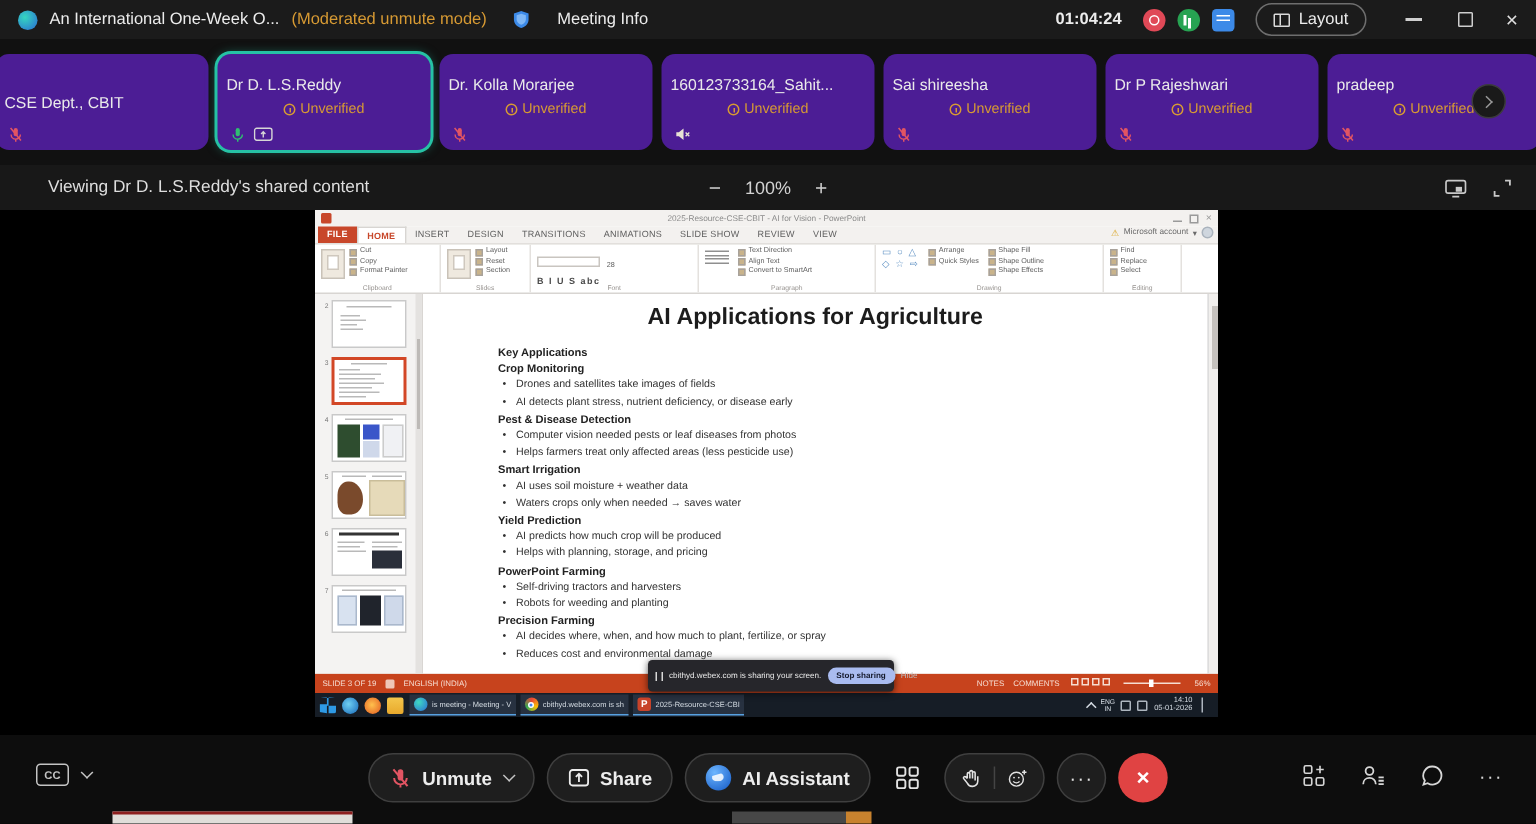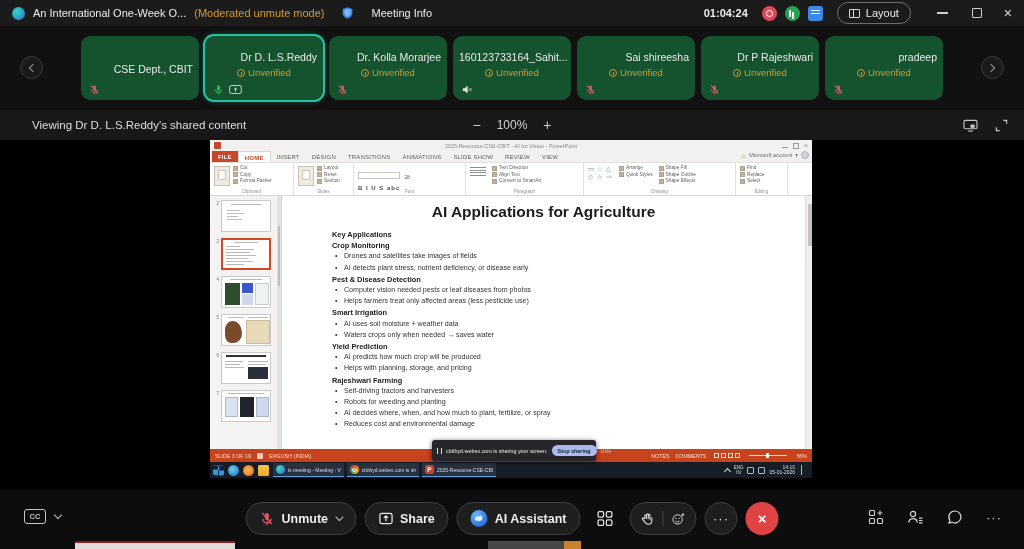--- a/index.html
+++ b/index.html
@@ -25,21 +25,21 @@
   .wmax{width:10px;height:10px;border:1.2px solid #cfcfcf;border-radius:1px;margin:0 12px}
   .wclose{color:#dfdfdf;font-size:14px;margin-left:10px;line-height:1}
 
   
   .strip{position:absolute;left:0;top:26px;width:100%;height:84px;background:#111}
   .navchev{position:absolute;top:30px;width:23px;height:23px;border-radius:50%;border:1px solid #3c3c3c;background:#1a1a1a;display:flex;align-items:center;justify-content:center}
   .navchev.l{left:20px}.navchev.r{right:20px}
   .chv{width:6px;height:6px;border-right:1.5px solid #9a9a9a;border-bottom:1.5px solid #9a9a9a}
   .chv.left{transform:rotate(135deg);margin-left:3px}.chv.right{transform:rotate(-45deg);margin-right:3px}
   .tiles{position:absolute;left:50%;transform:translateX(-50%);top:10px;display:flex;gap:6px}
-  .tile{width:118px;height:64px;background:#14532d;border-radius:9px;position:relative;color:#eaeaea;text-align:right;flex-shrink:0}
+  .tile{width:142px;height:64px;background:#4c1d95;border-radius:9px;position:relative;color:#eaeaea;text-align:left;flex-shrink:0}
   .tile.active{box-shadow:0 0 0 2px #26c2a5,0 0 7px rgba(38,194,165,.55)}
   .tname{font-size:10.5px;margin-top:15px;padding:0 6px;white-space:nowrap;overflow:hidden}
   .tile.nobadge .tname{margin-top:27px}
   .unv{font-size:9.5px;color:#d79a33;margin-top:4px;display:flex;align-items:center;justify-content:center;gap:3px}
   .unvring{width:8px;height:8px;border:1px solid #d79a33;border-radius:50%;display:inline-block;position:relative}
   .unvring::after{content:"";position:absolute;left:3px;top:2px;width:1px;height:3px;background:#d79a33}
   .ticons{position:absolute;left:8px;bottom:5px;display:flex;gap:5px;align-items:center}
 
   
   .viewbar{position:absolute;left:0;top:110px;width:100%;height:30px;background:#181818;display:flex;align-items:center}
@@ -516,23 +516,24 @@
               <div class="sbul"><span class="bt">•</span><span>AI detects plant stress, nutrient deficiency, or disease early</span></div>
               <div class="shead">Pest &amp; Disease Detection</div>
               <div class="sbul"><span class="bt">•</span><span>Computer vision needed pests or leaf diseases from photos</span></div>
               <div class="sbul"><span class="bt">•</span><span>Helps farmers treat only affected areas (less pesticide use)</span></div>
               <div class="shead">Smart Irrigation</div>
               <div class="sbul"><span class="bt">•</span><span>AI uses soil moisture + weather data</span></div>
               <div class="sbul"><span class="bt">•</span><span>Waters crops only when needed → saves water</span></div>
               <div class="shead">Yield Prediction</div>
               <div class="sbul"><span class="bt">•</span><span>AI predicts how much crop will be produced</span></div>
               <div class="sbul"><span class="bt">•</span><span>Helps with planning, storage, and pricing</span></div>
-              <div class="shead">Rajeshwari Farming</div>
+              <div class="shead">PowerPoint Farming</div>
               <div class="sbul"><span class="bt">•</span><span>Self-driving tractors and harvesters</span></div>
               <div class="sbul"><span class="bt">•</span><span>Robots for weeding and planting</span></div>
+              <div class="shead">Precision Farming</div>
               <div class="sbul"><span class="bt">•</span><span>AI decides where, when, and how much to plant, fertilize, or spray</span></div>
               <div class="sbul"><span class="bt">•</span><span>Reduces cost and environmental damage</span></div>
             </div>
         </div>
         <div class="slidesb"></div>
       </div>
 
       <div class="ppt-status">
         <div class="stl">
           <span>SLIDE 3 OF 19</span>

